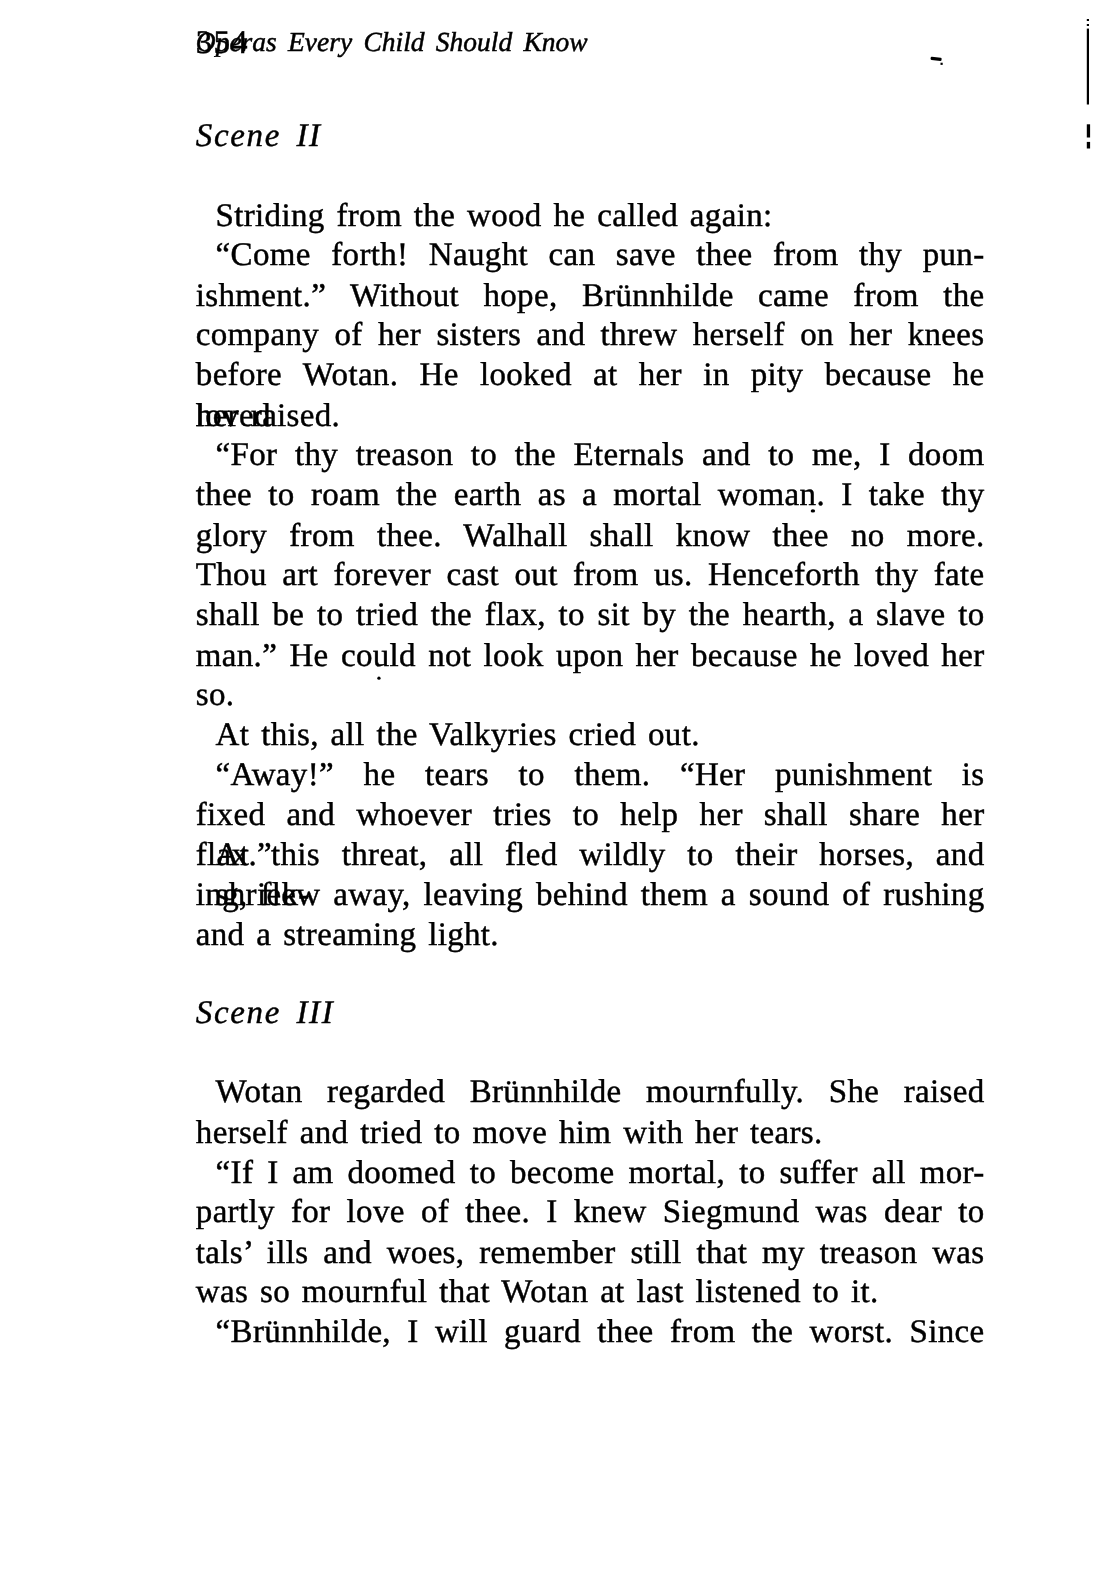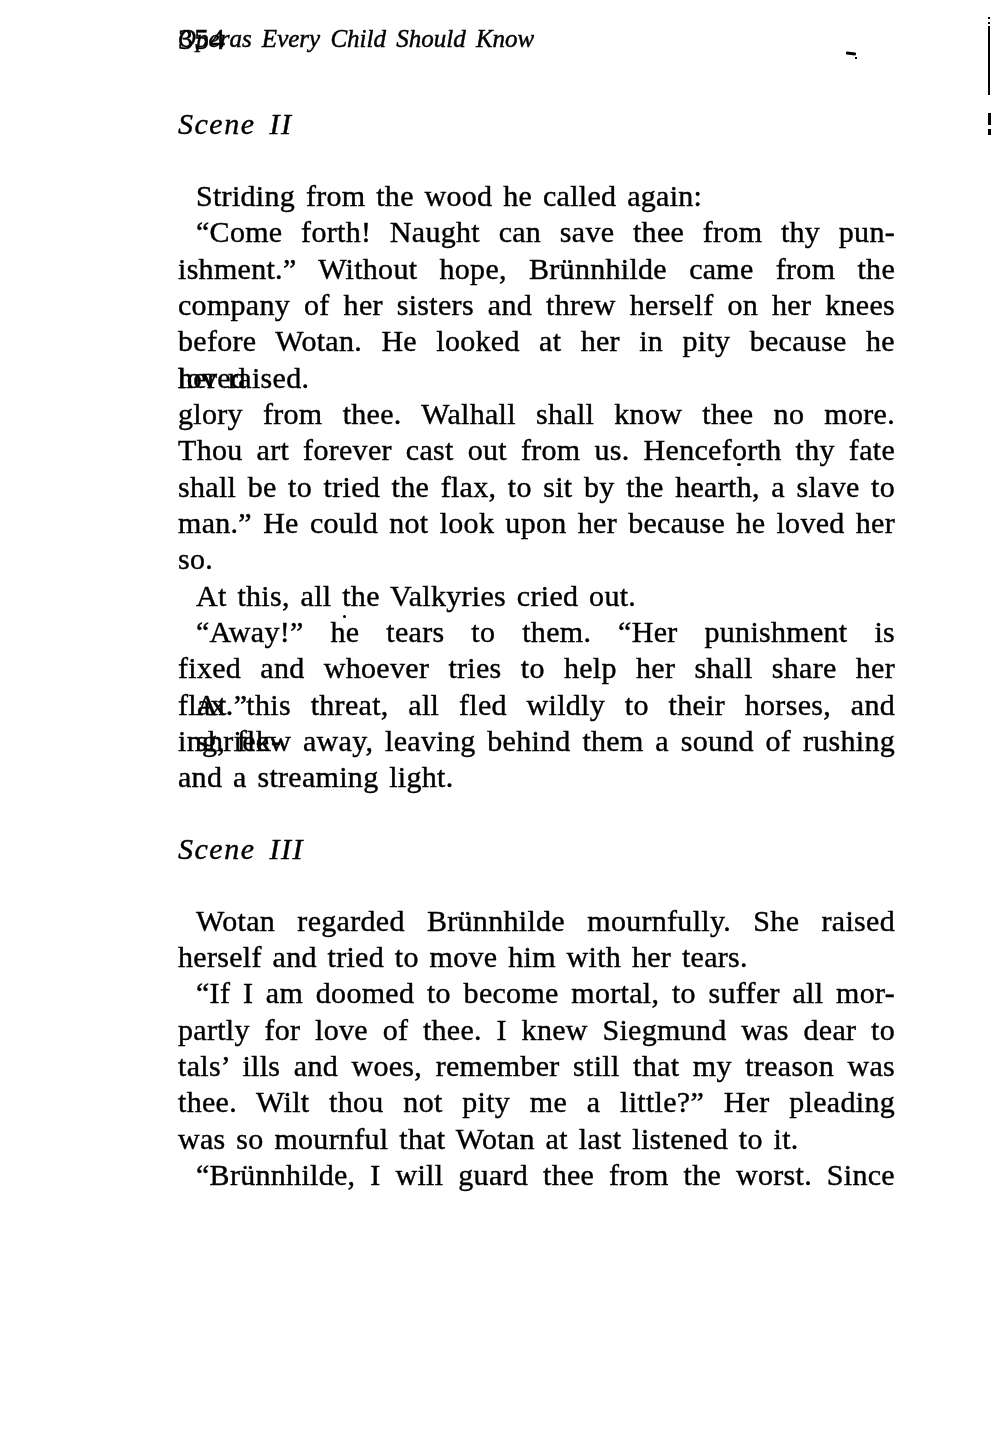--- a/index.html
+++ b/index.html
@@ -115,40 +115,41 @@
 
     <div style="display:flex;flex-direction:column;">
         <div class="scene-heading">Scene II</div>
         <div class="scene-body">
           <div class="bl first">Striding from the wood he called again:</div>
           <div class="bl first j">“Come forth! Naught can save thee from thy pun-</div>
           <div class="bl j">ishment.” Without hope, Brünnhilde came from the</div>
           <div class="bl j">company of her sisters and threw herself on her knees</div>
           <div class="bl j">before Wotan. He looked at her in pity because he loved</div>
           <div class="bl">her raised.</div>
+          <div class="bl first j">“For thy treason to the Eternals and to me, I doom</div>
+          <div class="bl j">thee to roam the earth as a mortal woman. I take thy</div>
           <div class="bl j">glory from thee. Walhall shall know thee no more.</div>
           <div class="bl j">Thou art forever cast out from us. Henceforth thy fate</div>
           <div class="bl j">shall be to tried the flax, to sit by the hearth, a slave to</div>
           <div class="bl j">man.” He could not look upon her because he loved her</div>
           <div class="bl">so.</div>
           <div class="bl first">At this, all the Valkyries cried out.</div>
           <div class="bl first j">“Away!” he tears to them. “Her punishment is</div>
           <div class="bl j">fixed and whoever tries to help her shall share her flax.”</div>
           <div class="bl first j">At this threat, all fled wildly to their horses, and shriek-</div>
           <div class="bl j">ing, flew away, leaving behind them a sound of rushing</div>
           <div class="bl">and a streaming light.</div>
         </div>
         <div class="scene-heading">Scene III</div>
         <div class="scene-body">
           <div class="bl first j">Wotan regarded Brünnhilde mournfully. She raised</div>
           <div class="bl">herself and tried to move him with her tears.</div>
           <div class="bl first j">“If I am doomed to become mortal, to suffer all mor-</div>
           <div class="bl j">partly for love of thee. I knew Siegmund was dear to</div>
           <div class="bl j">tals’ ills and woes, remember still that my treason was</div>
-          <div class="bl j">thee. Wilt thou not pity me a little?” Her pleading</div>
           <div class="bl">was so mournful that Wotan at last listened to it.</div>
           <div class="bl first j">“Brünnhilde, I will guard thee from the worst. Since</div>
         </div>
       </div>
   </div>
 
   <div class="art art-vline-dots"></div>
   <div class="art art-vline-solid"></div>
   <div class="art art-vline-dash1"></div>
   <div class="art art-vline-dash2"></div>

